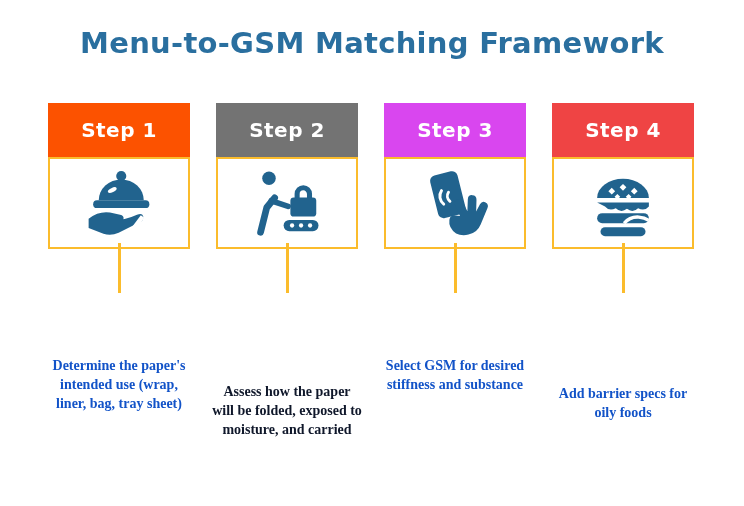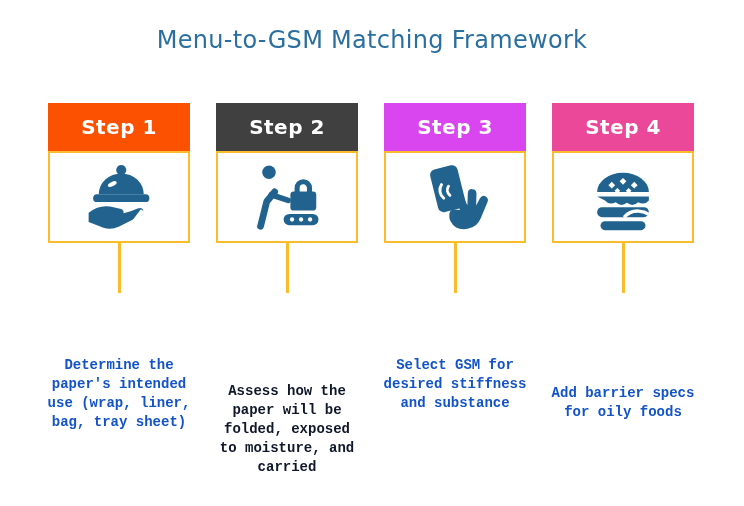--- a/index.html
+++ b/index.html
@@ -2,41 +2,41 @@
 <html><head>
 <meta charset="utf-8">
 <style>
   html,body{margin:0;padding:0;background:#fff;}
   .canvas{
     position:relative;width:744px;height:506px;background:#fff;
     font-family:"DejaVu Sans",sans-serif;overflow:hidden;
   }
   .title{
     position:absolute;top:26px;left:0;width:100%;
-    text-align:center;font-size:24px;font-weight:400;letter-spacing:.3px;
+    text-align:center;font-size:29px;font-weight:700;letter-spacing:.3px;
   }
   .col{position:absolute;top:103px;width:142px;}
   .c1{left:48px}.c2{left:216px}.c3{left:384px}.c4{left:552px}
   .hdr{
-    height:48px;display:flex;align-items:center;justify-content:center;
+    height:54px;display:flex;align-items:center;justify-content:center;
     font-size:20px;font-weight:800;letter-spacing:.5px;
   }
   .box{
     height:88px;border:2px solid;background:#fff;
     display:flex;align-items:center;justify-content:center;
   }
   .icon{display:flex;align-items:center;justify-content:center;}
   .icon svg{display:block;}
   .connector{
     position:absolute;top:140px;left:50%;margin-left:-1.5px;
     width:3px;height:50px;
   }
   .desc{
     position:absolute;width:150px;text-align:center;
-    font-family:Liberation Mono, monospace;
+    font-family:Liberation Serif, serif;
     font-size:14px;font-weight:700;line-height:19px;
   }
   .d1{left:44px;top:356px}
   .d2{left:212px;top:382px}
   .d3{left:380px;top:356px}
   .d4{left:548px;top:384px}
 </style>
 </head>
 <body>
 
@@ -57,21 +57,21 @@
           <rect x="9" y="29.5" width="50" height="7" rx="3.5"></rect>
           <path d="M5 46 q9 -7 19 -5.5 l9 2 q3.5 .8 3 3.4 q-.5 2.6 -4 2.3 l-8 -.7 q12 .5 24 -5 q4.5 -2 5.5 1.2 q1 3.2 -2.8 5.2 l-19 9.6 q-7 3 -13.5 .8 l-13.2 -5 z"></path>
           <path d="M41 60 L53 44" stroke="#fff" stroke-width="4" fill="none"></path>
         </svg>
       </span>
     </div>
     <div class="connector" style="background: rgb(251, 188, 44);"></div>
   </div>
 
   <div class="col c2">
-    <div class="hdr" style="background: #404040; color: rgb(255, 255, 255);">
+    <div class="hdr" style="background: #737373; color: rgb(255, 255, 255);">
       <span>Step 2</span>
     </div>
     <div class="box" style="border-color: rgb(251, 188, 44); color: rgb(33, 99, 142);">
       <span class="icon">
         <svg width="72" height="72" viewBox="0 0 64 64" fill="currentColor">
           <circle cx="16" cy="10" r="6"></circle>
           <path d="M8.5 58 L14 36 L21 27.5" fill="none" stroke="currentColor" stroke-width="6" stroke-linecap="round" stroke-linejoin="round"></path>
           <path d="M18 30 L33 35" fill="none" stroke="currentColor" stroke-width="5" stroke-linecap="round"></path>
           <path d="M41 28 v-4 a5.5 5.5 0 0 1 11 0 v4" fill="none" stroke="currentColor" stroke-width="4.5"></path>
           <rect x="35" y="27" width="23" height="17" rx="3"></rect>
@@ -98,21 +98,21 @@
           <path d="M22 33 a9 9 0 0 1 -2 -12" stroke="#fff" stroke-width="2.6" fill="none" stroke-linecap="round"></path>
           <path d="M27.5 30.5 a6 6 0 0 1 -1.3 -8" stroke="#fff" stroke-width="2.6" fill="none" stroke-linecap="round"></path>
           <path d="M33 59 q-7 -5 -6 -12 q.7 -4.5 5.2 -4 l4.3 .6 -4.3 -9.5 q-1.6 -3.6 1.6 -5.2 q3.2 -1.6 5 1.8 l4.2 8.6 .4 -10.6 q.2 -3.9 4 -3.7 q3.8 .2 3.7 4.1 l-.3 10.4 3.4 -6.3 q1.9 -3.4 5 -1.7 q3.1 1.7 1.6 5.2 l-6 14.5 q-3 7.3 -10.8 8.9 q-6.5 1.3 -11 -1.1 z"></path>
         </svg>
       </span>
     </div>
     <div class="connector" style="background: rgb(251, 188, 44);"></div>
   </div>
 
   <div class="col c4">
-    <div class="hdr" style="background: #ec4899; color: rgb(255, 255, 255); align-items: center;">
+    <div class="hdr" style="background: #ef4444; color: rgb(255, 255, 255); align-items: center;">
       <span>Step 4</span>
     </div>
     <div class="box" style="border-color: rgb(251, 188, 44); color: rgb(33, 99, 142);">
       <span class="icon">
         <svg width="72" height="72" viewBox="0 0 64 64" fill="currentColor">
           <path d="M9 27.5 a23 17 0 0 1 46 0 z"></path>
           <path d="M22 18.5 l3 3 -3 3 -3 -3 z M32 15 l3 3 -3 3 -3 -3 z M42 18.5 l3 3 -3 3 -3 -3 z M27 24 l2.5 2.5 -2.5 2.5 -2.5 -2.5 z M37 24 l2.5 2.5 -2.5 2.5 -2.5 -2.5 z" fill="#fff"></path>
           <path d="M9 31.5 h46 v3.5 q-3.8 4.6 -9.6 1.6 q-4.6 4.6 -9.9 .6 q-5.3 4 -9.9 -.6 q-5.8 3 -9.6 -1.6 z"></path>
           <rect x="9" y="41" width="46" height="9" rx="4.5"></rect>
           <path d="M33 50 q5 -6 13 -5.5 q5 .3 9 3" stroke="#fff" stroke-width="3" fill="none"></path>

